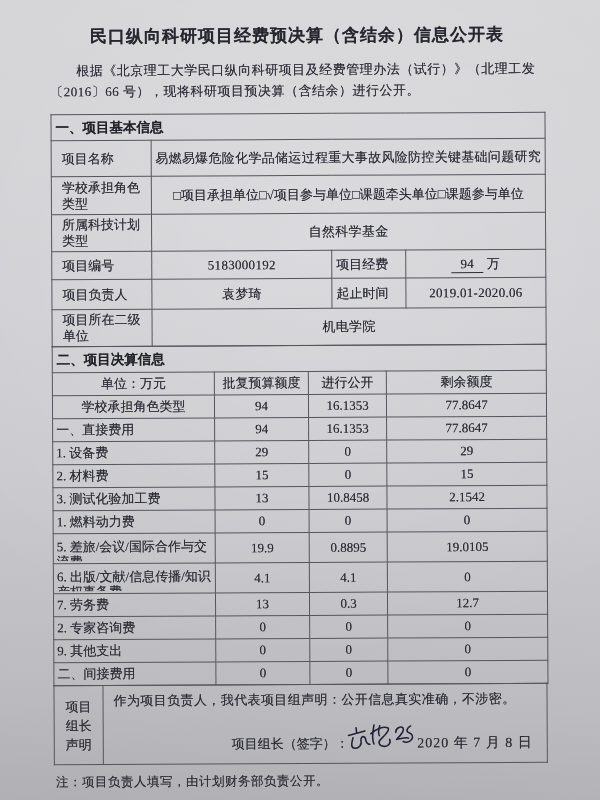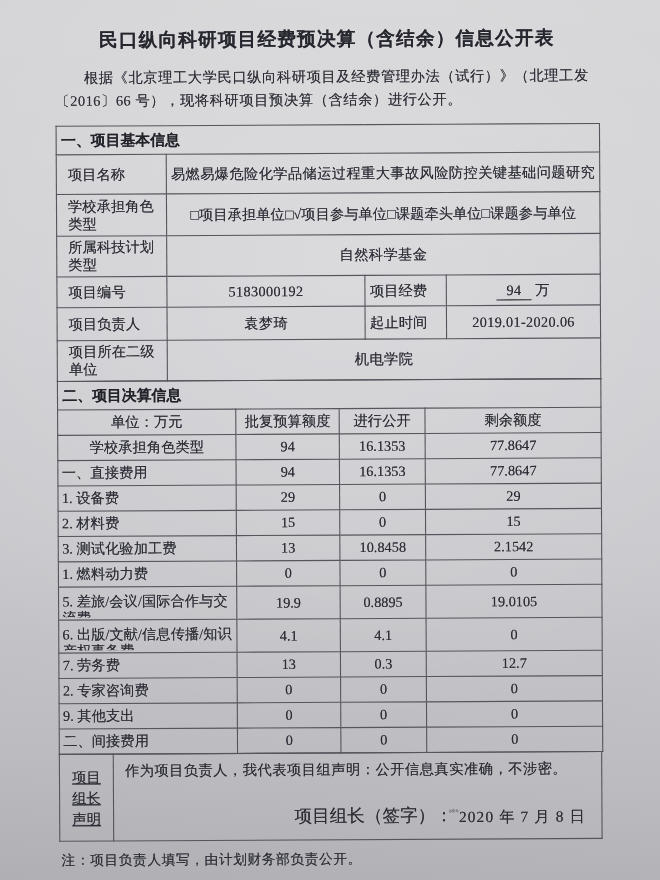--- a/index.html
+++ b/index.html
@@ -39,25 +39,25 @@
   .lab { text-align:left; padding:2px 10px; line-height:16px; }
   .val { text-align:center; padding:2px 2px; letter-spacing:0.3px; }
   .num { text-align:center; font-family:"Liberation Serif","DejaVu Serif",serif; }
   .bl  { text-align:left; padding:2px 2px 2px 3px;margin-left:24px; }
   .bl-center { text-align:center; padding:2px 2px; }
   .clipwrap { height:25px; overflow:hidden; line-height:15px; padding-top:3px; }
   .h36 { height:36px; } .h38 { height:38px; } .h32 { height:32px; }
   .h28 { height:28px;font-family:Liberation Serif, serif; } .h30 { height:30px; } .h23 { height:23px; }
   .uline { border-bottom:1px solid #2c2c34; padding:0 9px 1px 9px; }
   .decl-label-cell { width:49px; text-align:center; vertical-align:middle; }
-  .decl-label-cell div { line-height:19px; font-size:13px;text-decoration:underline; }
+  .decl-label-cell div { line-height:19px; font-size:13px; }
   .decl-body { vertical-align:top; padding:6px 8px 4px 10px; height:76px; }
   .stmt { font-size:13px; letter-spacing:0.4px; }
   .signline { display:flex; align-items:flex-end; margin-top:6px; padding-left:118px; }
-  .signlab { font-size:16px; white-space:nowrap; padding-bottom:6px;margin-left:36px; }
+  .signlab { font-size:13px; white-space:nowrap; padding-bottom:6px; }
   .signature-svg { margin:0 0 -2px -4px; transform:rotate(-6deg); }
   .sign-date { margin-left:auto; padding-right:6px; padding-bottom:6px; font-size:14px; white-space:nowrap; letter-spacing:1px; }
   .footnote { margin-top:9px; font-size:12.5px; letter-spacing:0.5px; color:#2e2e36; padding-left:2px; }
 </style>
 </head>
 <body>
 
 <div class="photo">
   <div class="sheet">
 

